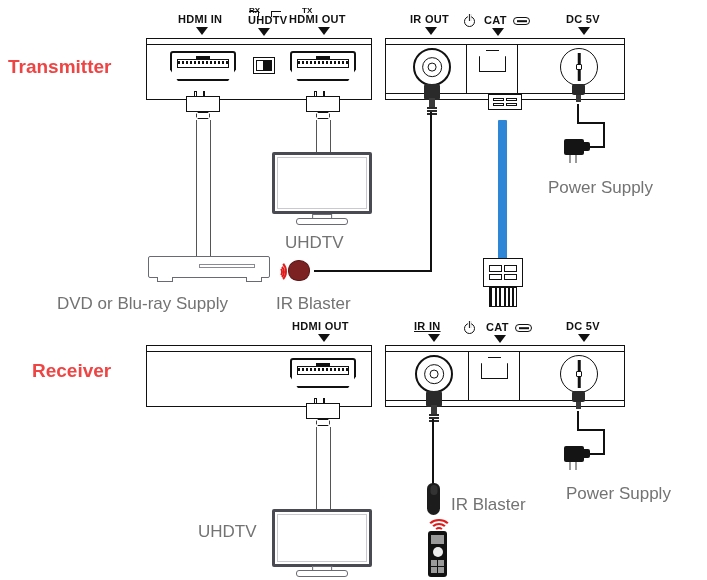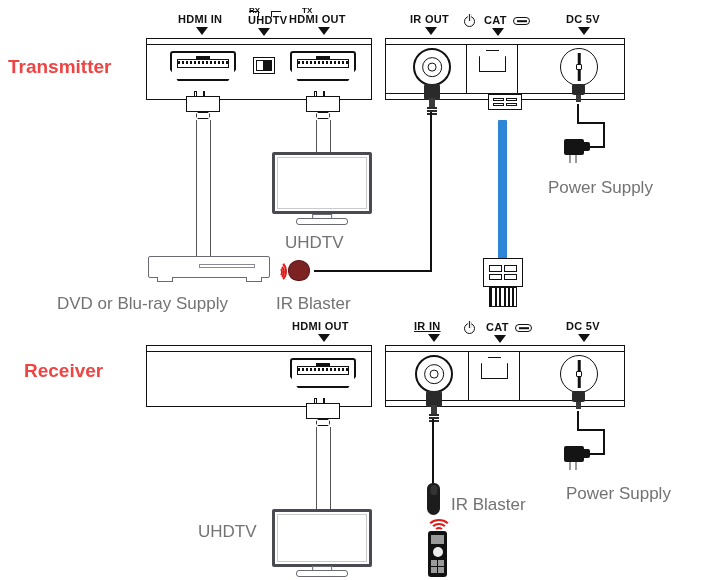--- a/index.html
+++ b/index.html
@@ -297,21 +297,21 @@
   <div class="cap" style="left:57px;top:288px;">DVD or Blu-ray Supply</div>
 
   <div class="waves" style="left:264px;top:256px;width:22px;height:28px;">
     <span style="left:2px;top:4px;width:17px;height:19px;transform:rotate(180deg);"></span>
     <span style="left:6px;top:8px;width:11px;height:12px;transform:rotate(180deg);"></span>
     <span style="left:10px;top:11px;width:5px;height:6px;transform:rotate(180deg);"></span>
   </div>
   <div class="blaster" style="left:288px;top:260px;"></div>
   <div class="cap" style="left:276px;top:288px;">IR Blaster</div>
 
-  <div class="title" style="left:24px;top:360px;">Receiver</div>
+  <div class="title" style="left:32px;top:360px;">Receiver</div>
 
   <div class="port-lab" style="left:292px;top:320px;">HDMI OUT</div>
   <div class="arrow" style="left:318px;top:334px;"></div>
 
   <div class="port-lab" style="left:414px;top:320px;text-decoration:underline;">IR IN</div>
   <div class="arrow" style="left:428px;top:334px;"></div>
 
   <div class="pwrsym" style="left:464px;top:323px;"></div>
   <div class="port-lab" style="left:486px;top:321px;">CAT</div>
   <div class="arrow" style="left:494px;top:335px;"></div>

